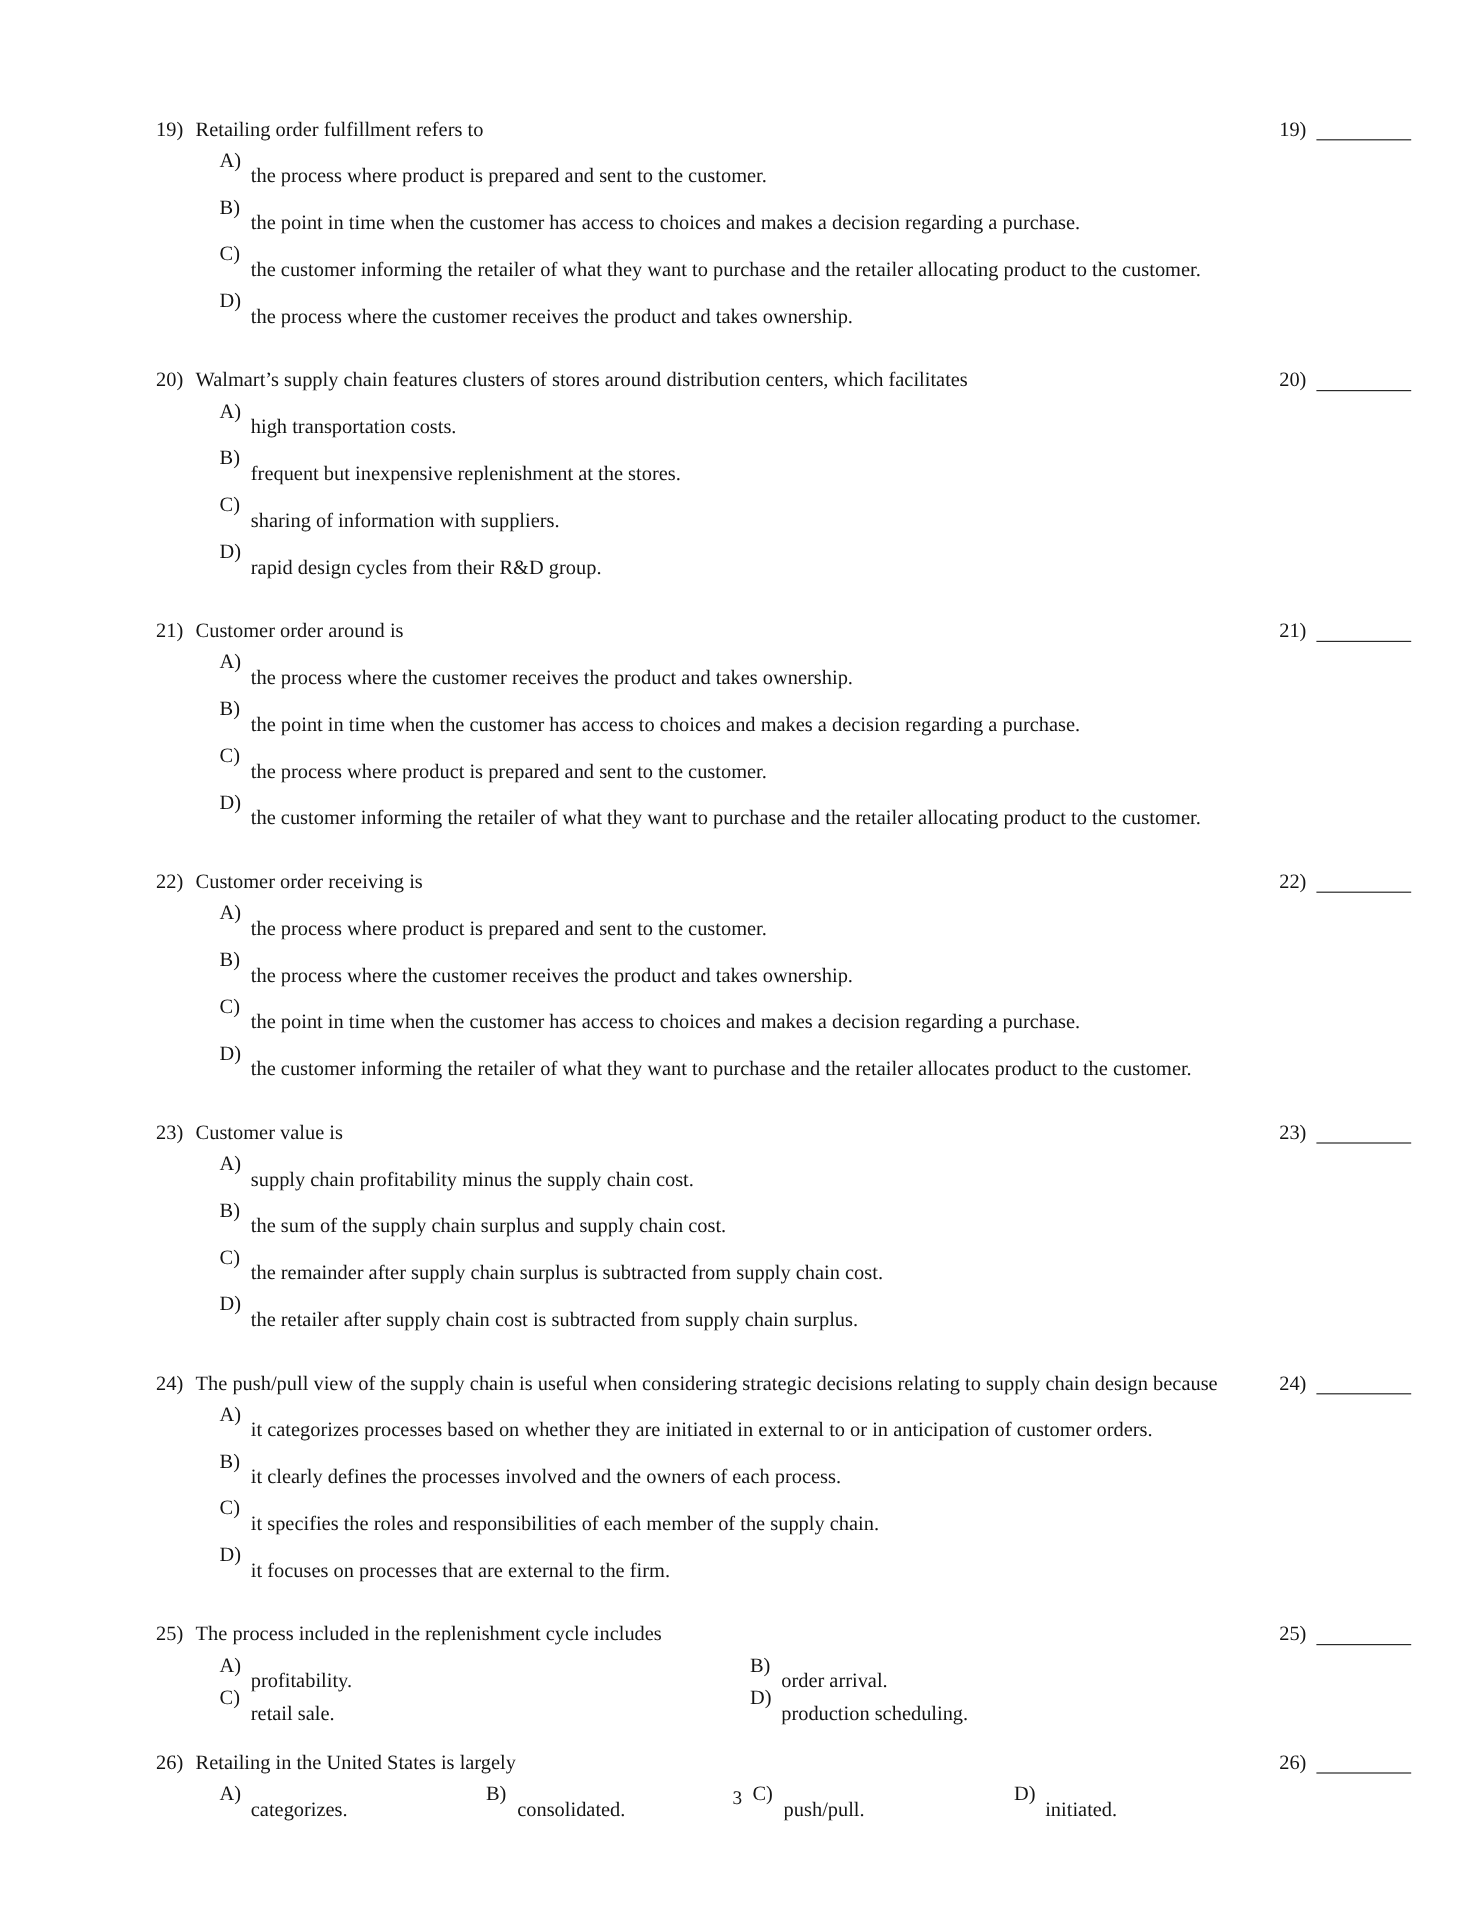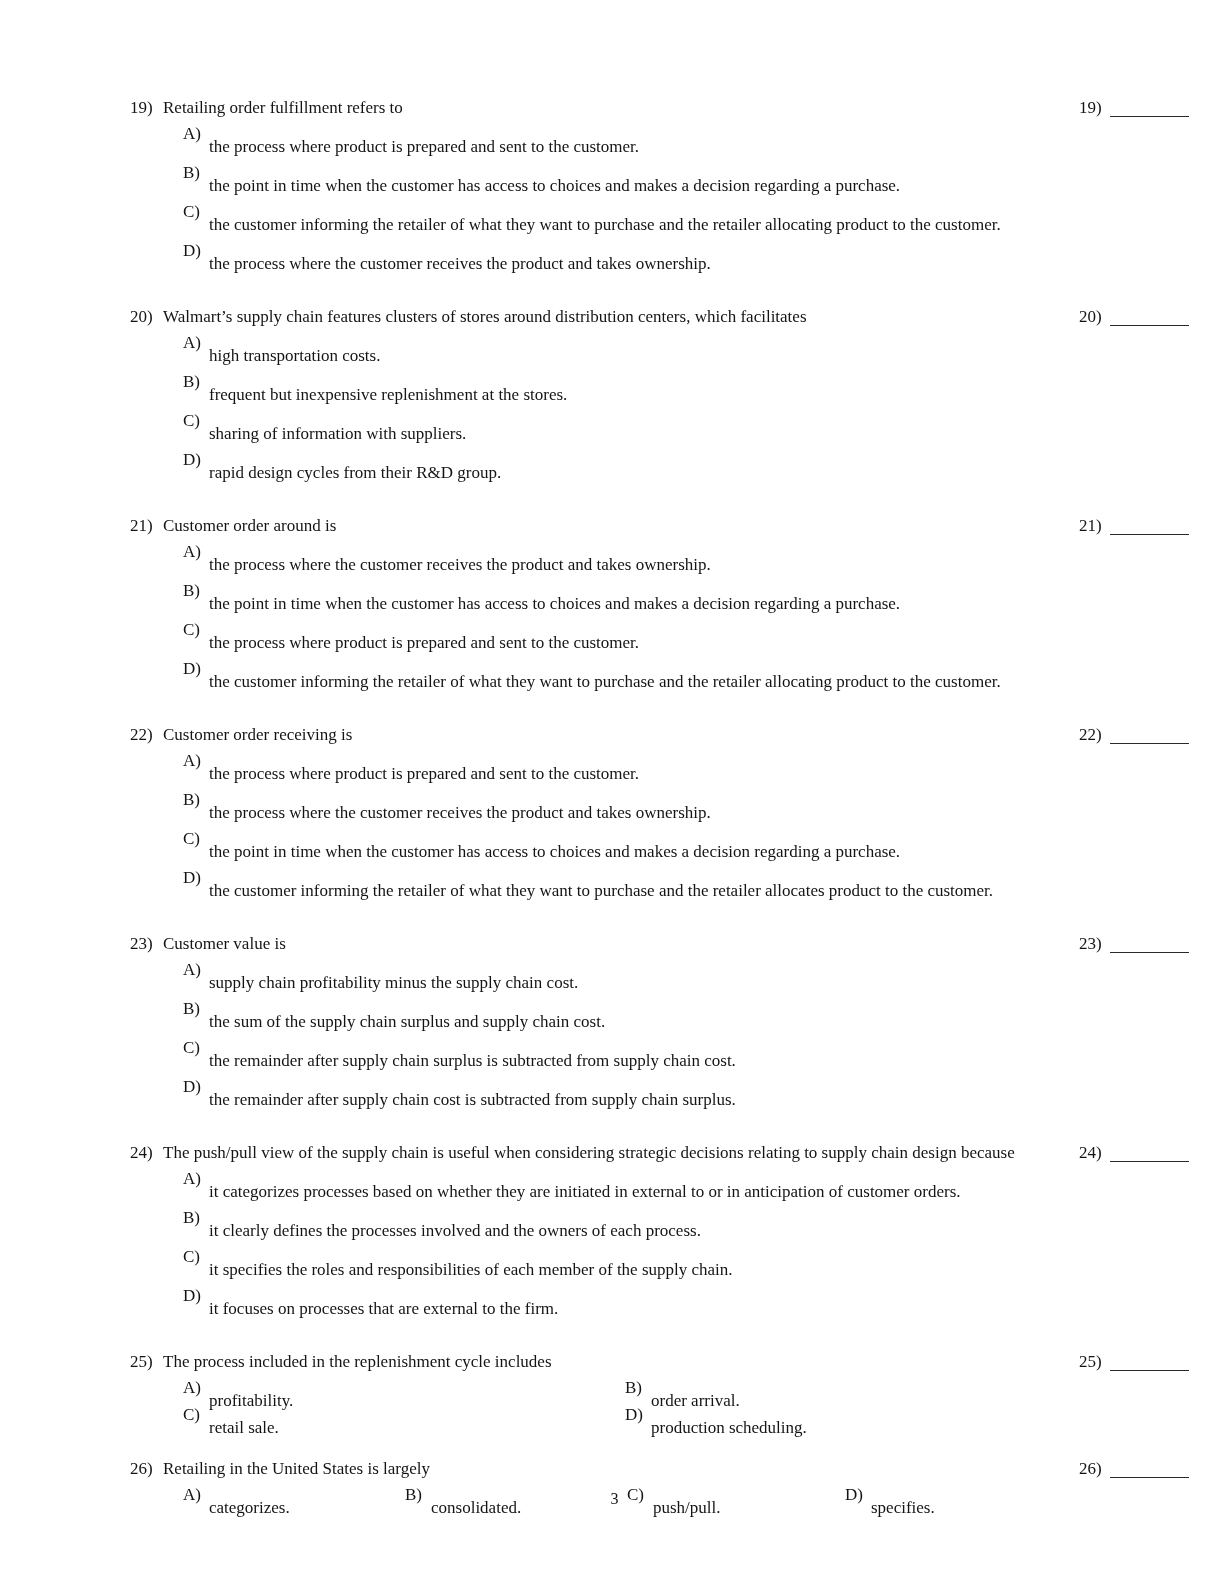--- a/index.html
+++ b/index.html
@@ -8,21 +8,21 @@
     width: 1229px;
     height: 1590px;
     font-family: "Liberation Serif", "DejaVu Serif", serif;
     color: #141414;
     position: relative;
   }
   .page {
     position: relative;
     width: 1229px;
     height: 1590px;
-    padding: 95px 40px 0 130px;
+    padding: 95px 53px 0 130px;
   }
   .question {
     display: flex;
     align-items: flex-start;
     margin-bottom: 27px;
     font-size: 17px;
     line-height: 26px;
   }
   .q-main { flex: 1 1 auto; padding-right: 14px; min-width: 0; }
   .q-header { display: flex; }
@@ -208,21 +208,21 @@
         <li class="choice">
           <span class="c-label">B)</span>
           <span class="c-text">the sum of the supply chain surplus and supply chain cost.</span>
         </li>
         <li class="choice">
           <span class="c-label">C)</span>
           <span class="c-text">the remainder after supply chain surplus is subtracted from supply chain cost.</span>
         </li>
         <li class="choice">
           <span class="c-label">D)</span>
-          <span class="c-text">the remainder after supply chain cost is subtracted from supply chain surplus.</span>
+          <span class="c-text">the retailer after supply chain cost is subtracted from supply chain surplus.</span>
         </li>
       </ul>
     </div>
     <div class="q-answer">
       <span class="a-num">23)</span>
       <span class="a-blank"></span>
     </div>
   </section>
 
   <section class="question">
@@ -301,21 +301,21 @@
         <li class="choice">
           <span class="c-label">B)</span>
           <span class="c-text">consolidated.</span>
         </li>
         <li class="choice">
           <span class="c-label">C)</span>
           <span class="c-text">push/pull.</span>
         </li>
         <li class="choice">
           <span class="c-label">D)</span>
-          <span class="c-text">specifies.</span>
+          <span class="c-text">initiated.</span>
         </li>
       </ul>
     </div>
     <div class="q-answer">
       <span class="a-num">26)</span>
       <span class="a-blank"></span>
     </div>
   </section>
 
   <div class="footer">

